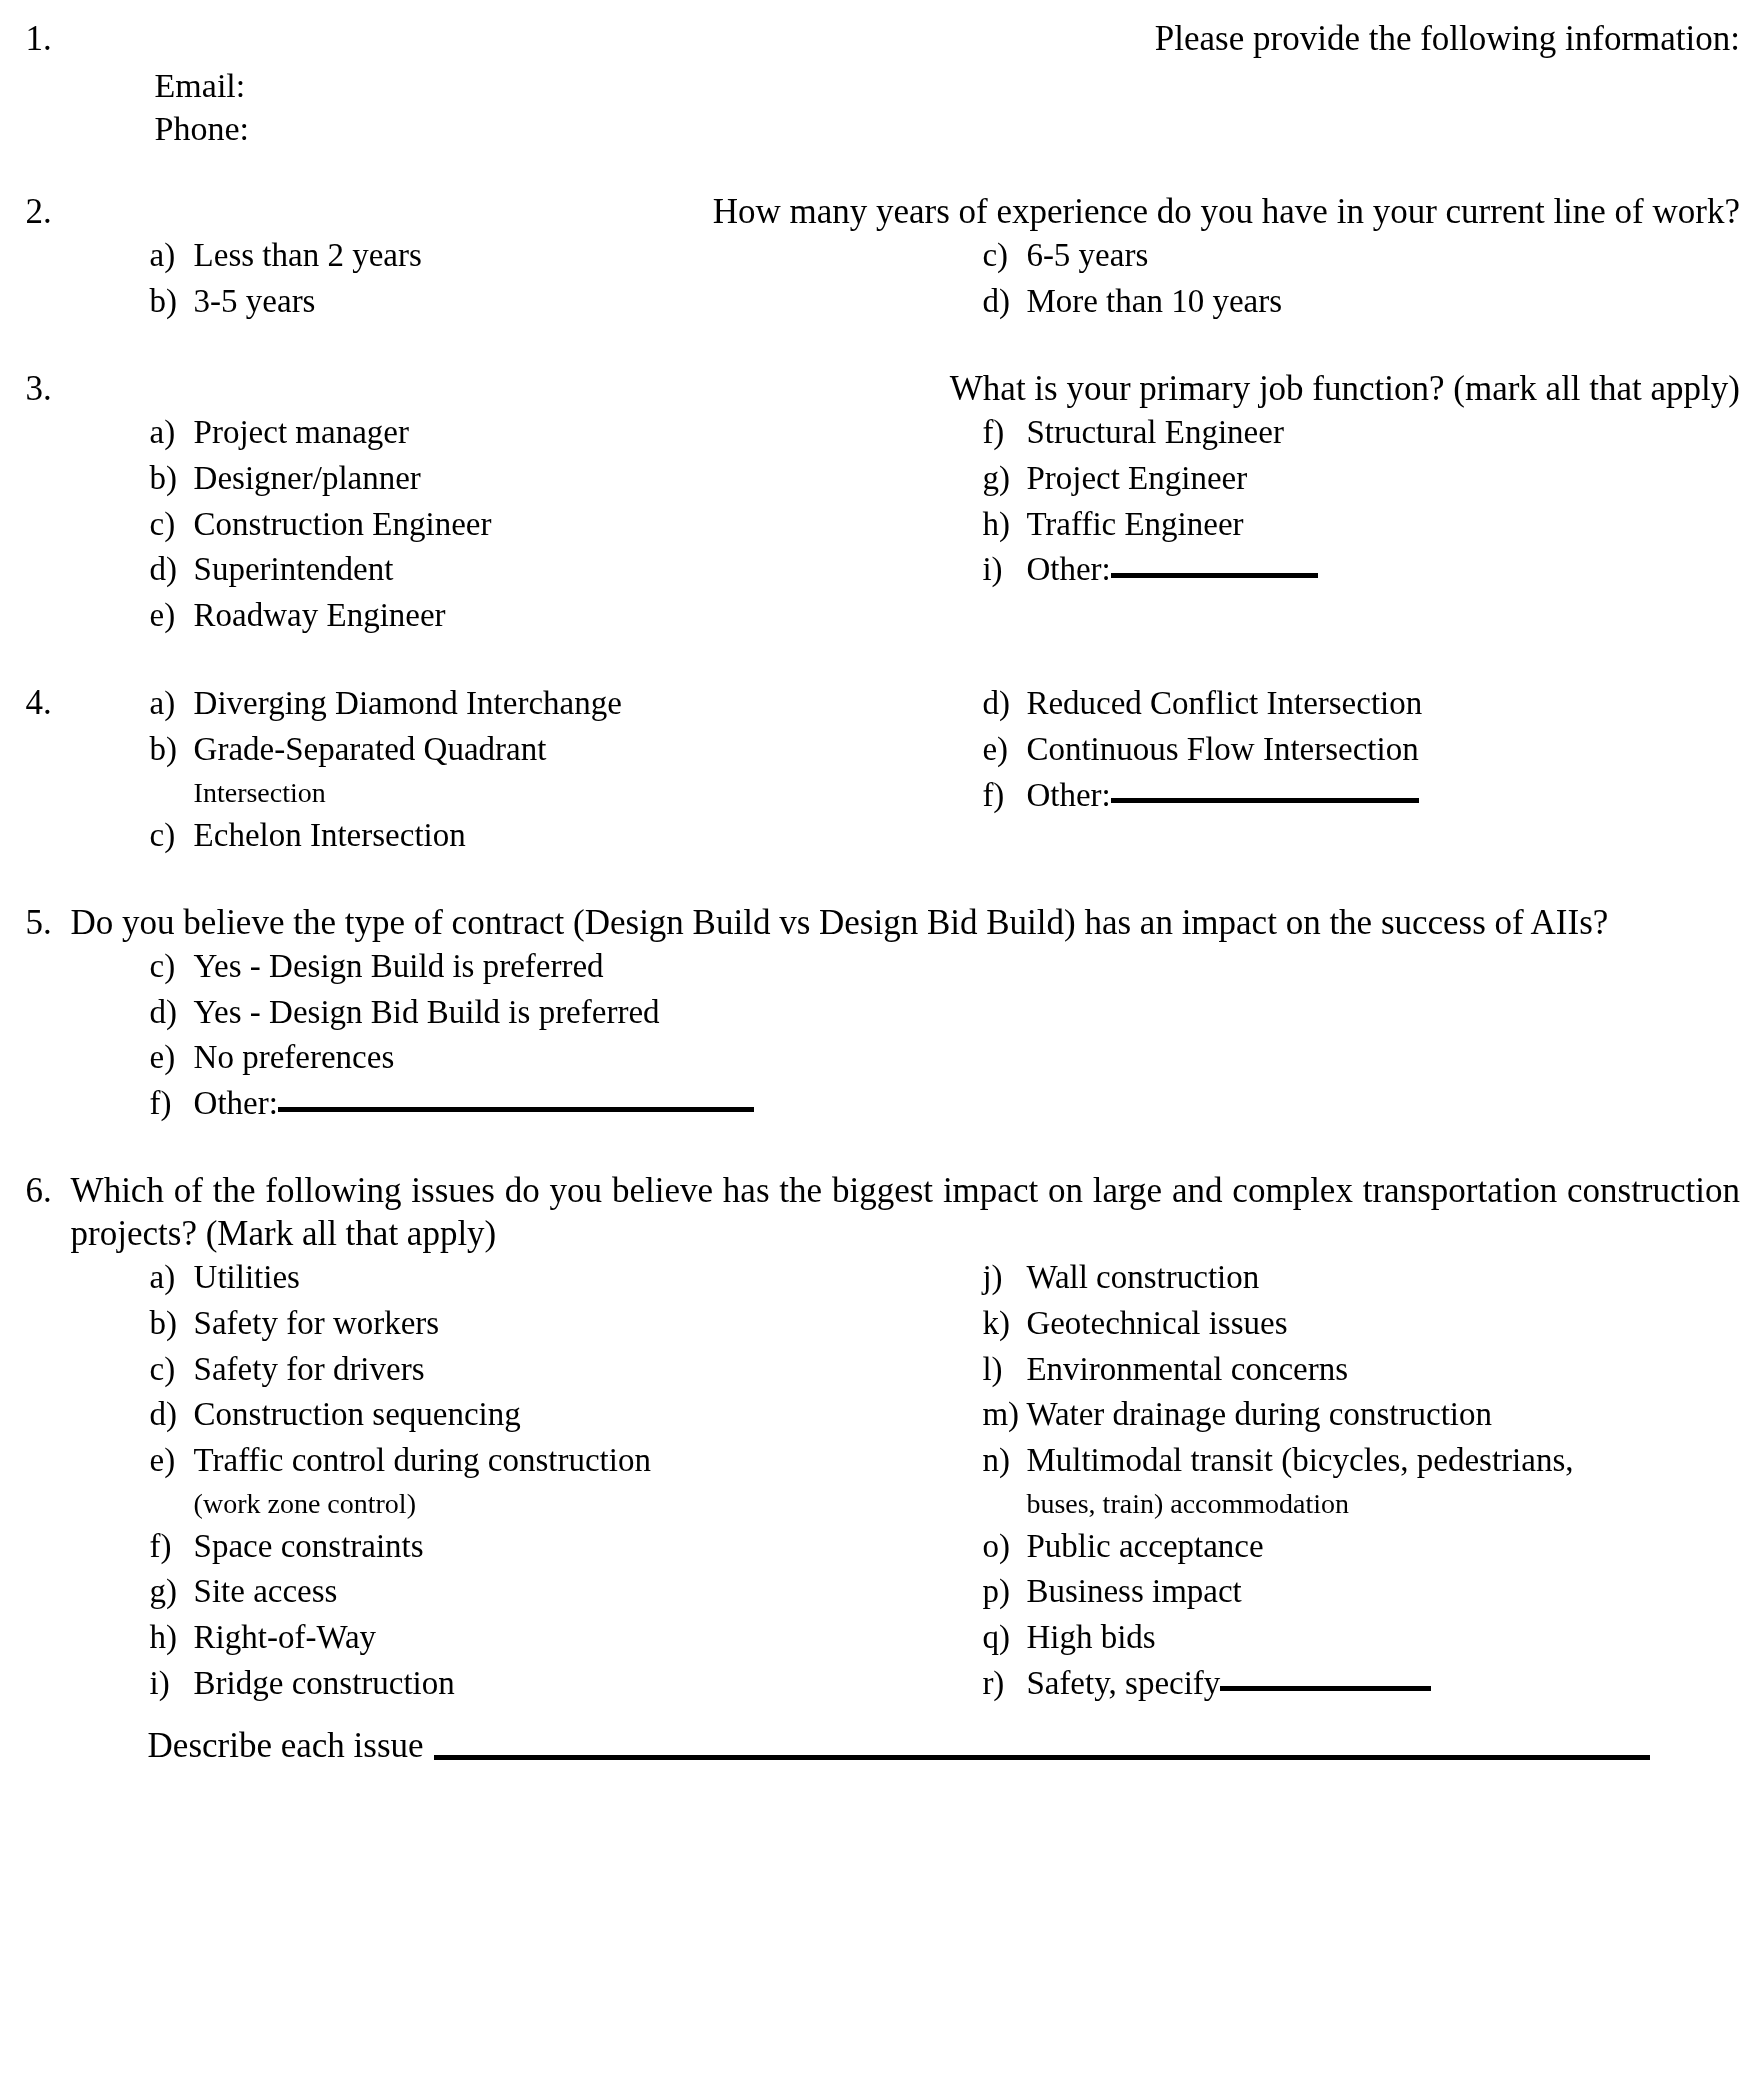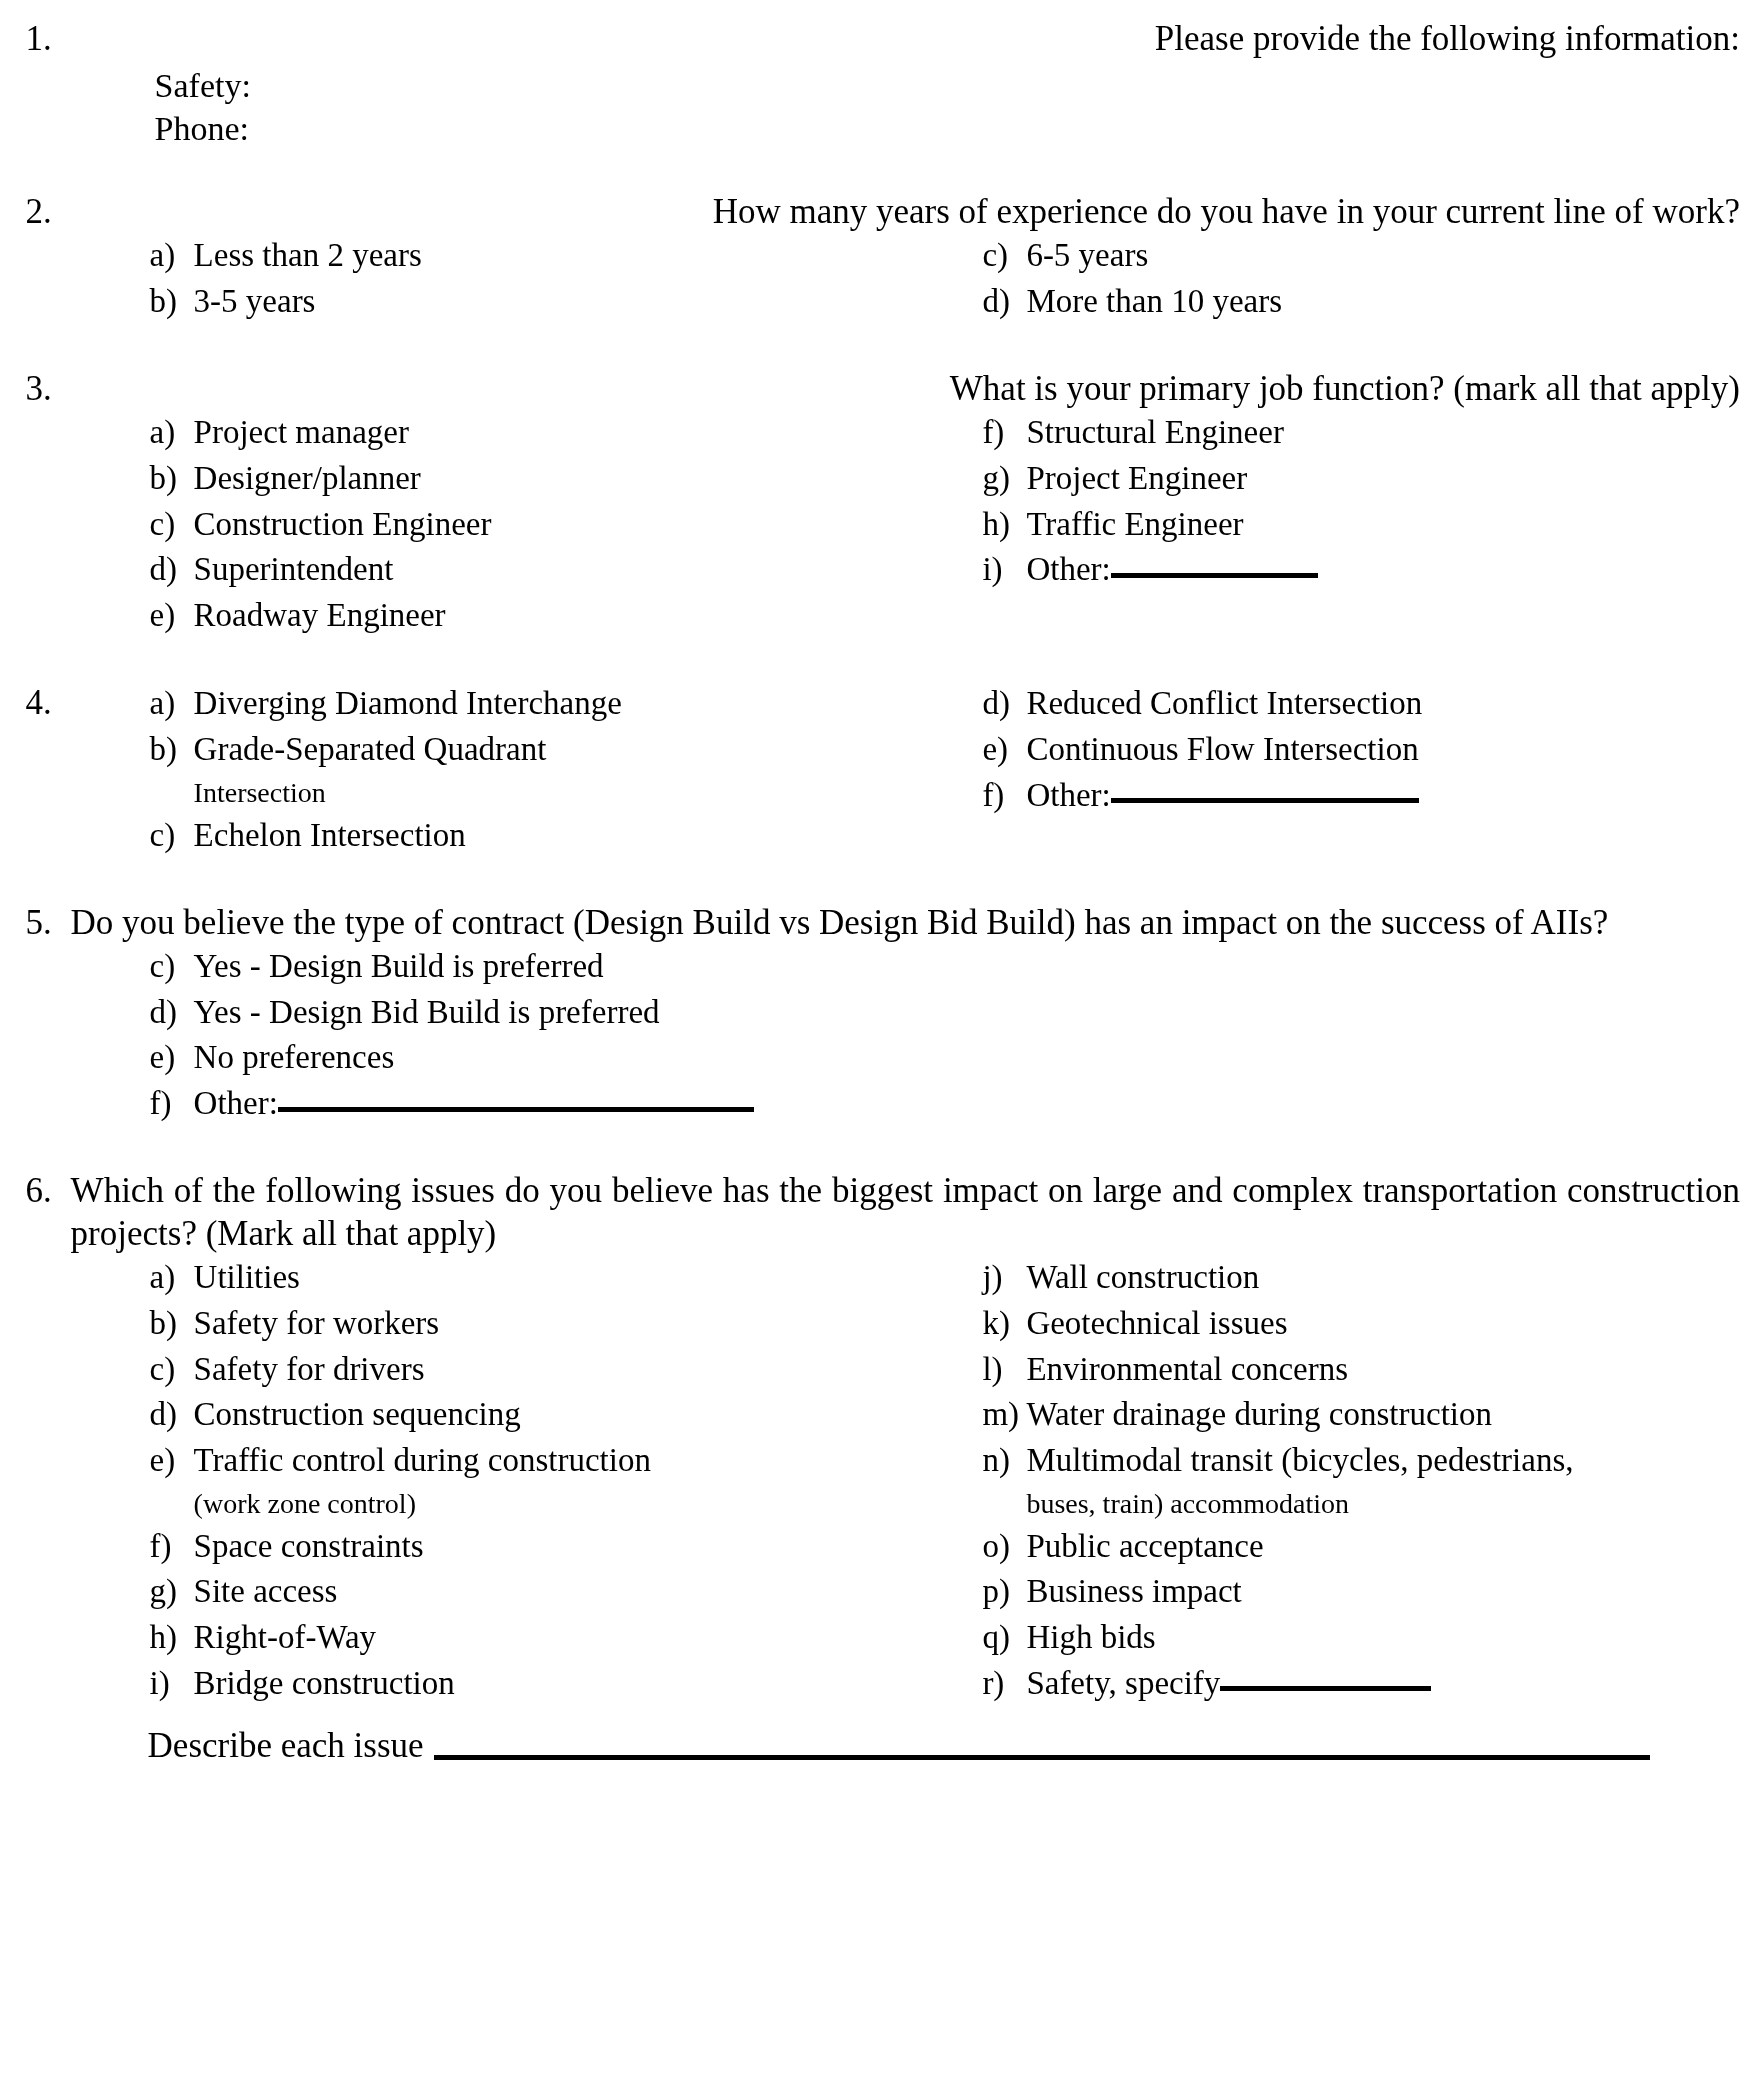--- a/index.html
+++ b/index.html
@@ -146,21 +146,21 @@
 <body>
 
 <div class="page">
 
   <div class="question">
     <div class="q-num">1.</div>
     <div class="q-body">
       <div class="q-text">Please provide the following information:</div>
       <div class="info-grid">
         <div class="info-col-right col">
-          <div class="info-line">Safety:</div>
+          <div class="info-line">Email:</div>
           <div class="info-line">Phone:</div>
         </div>
       </div>
     </div>
   </div>
 
   <div class="gap-q"></div>
 
   <div class="question">
     <div class="q-num">2.</div>

